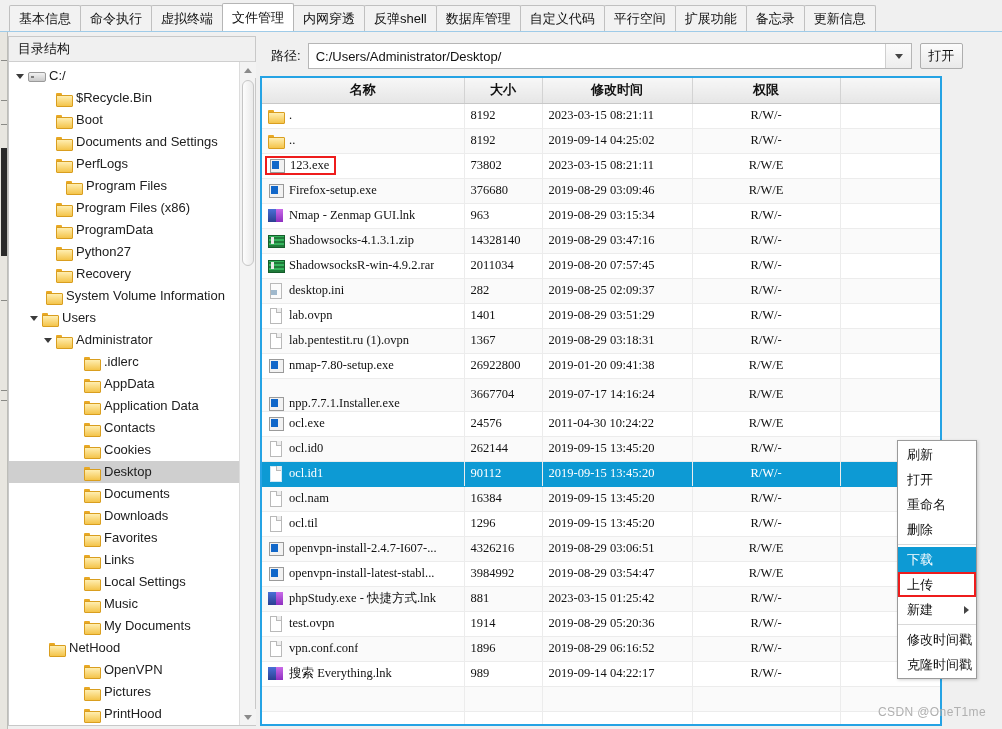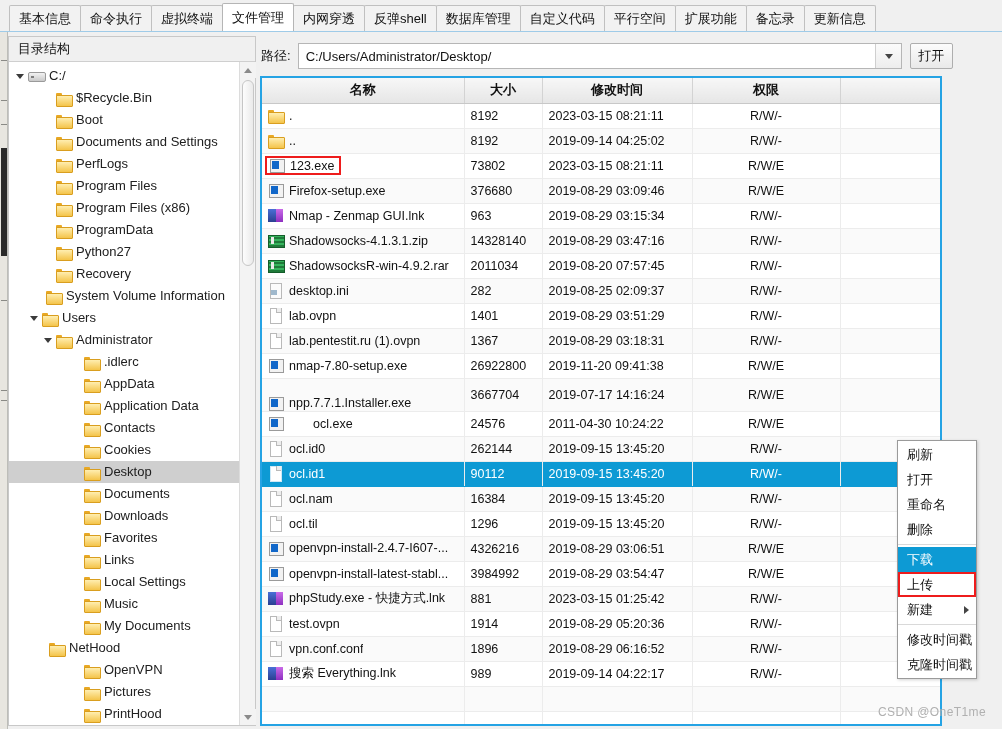--- a/index.html
+++ b/index.html
@@ -158,21 +158,21 @@
     position: absolute; left: 250px; top: 4px;
     width: 744px; height: 690px;
   }
 
   
   .path-row {
     position: absolute; left: 0; top: 6px;
     width: 744px; height: 28px;
     display: flex; align-items: center;
   }
-  .path-label { font-size: 13px; color: #111; margin-right: 7px; margin-left: 3px; }
+  .path-label { font-size: 13px; color: #111; margin-right: 7px; margin-left: 13px; }
   .path-combo {
     position: relative;
     width: 604px; height: 26px;
     background: #fff;
     border: 1px solid #b6b6b6;
     display: flex; align-items: center;
   }
   .path-value {
     flex: 1; padding-left: 7px;
     font-size: 13px; color: #111;
@@ -198,20 +198,21 @@
     font-size: 13px; color: #111;
   }
 
   
   .filebox {
     position: absolute; left: 2px; top: 40px;
     width: 682px; height: 650px;
     border: 2px solid #25a3e4;
     background: #fff;
     overflow: hidden;
+    font-family: Liberation Serif, serif;
   }
   table.ftab { width: 738px; border-collapse: collapse; table-layout: fixed; }
   table.ftab th {
     height: 25px;
     background: linear-gradient(#f7f7f7,#e6e6e6);
     border-right: 1px solid #d3d3d3;
     border-bottom: 1px solid #c8c8c8;
     font-size: 13px; font-weight: bold; color: #111;
     text-align: center;
   }
@@ -392,21 +393,21 @@
             <div class="tnode" style="padding-left: 34px;">
               <span class="caret"></span>
               <span class="ico ic-folder"></span>
               <span>Documents and Settings</span>
             </div>
             <div class="tnode" style="padding-left: 34px;">
               <span class="caret"></span>
               <span class="ico ic-folder"></span>
               <span>PerfLogs</span>
             </div>
-            <div class="tnode" style="padding-left: 34px;">
+            <div class="tnode" style="padding-left: 44px;">
               <span class="caret"></span>
               <span class="ico ic-folder"></span>
               <span>Program Files</span>
             </div>
             <div class="tnode" style="padding-left: 34px;">
               <span class="caret"></span>
               <span class="ico ic-folder"></span>
               <span>Program Files (x86)</span>
             </div>
             <div class="tnode" style="padding-left: 34px;">
@@ -706,42 +707,42 @@
               <tr class="">
                 <td class="c-name">
                   <div class="nm">
                     <div class="" style="display: flex; align-items: center;">
                       <span class="ic ic-exe"></span>
                       <span class="lbl">nmap-7.80-setup.exe</span>
                     </div>
                   </div>
                 </td>
                 <td class="c-size">26922800</td>
-                <td class="c-time">2019-11-20 09:41:38</td>
+                <td class="c-time">2019-01-20 09:41:38</td>
                 <td class="c-perm">R/W/E</td>
                 <td></td>
               </tr>
               <tr class="alt">
                 <td class="c-name">
                   <div class="nm">
                     <div class="" style="display: flex; align-items: center; margin-top: 17px;">
                       <span class="ic ic-exe"></span>
                       <span class="lbl">npp.7.7.1.Installer.exe</span>
                     </div>
                   </div>
                 </td>
                 <td class="c-size">3667704</td>
                 <td class="c-time">2019-07-17 14:16:24</td>
                 <td class="c-perm">R/W/E</td>
                 <td></td>
               </tr>
               <tr class="">
                 <td class="c-name">
                   <div class="nm">
-                    <div class="" style="display: flex; align-items: center; gap: 24px;">
+                    <div class="" style="display: flex; align-items: center;">
                       <span class="ic ic-exe"></span>
                       <span class="lbl">ocl.exe</span>
                     </div>
                   </div>
                 </td>
                 <td class="c-size">24576</td>
                 <td class="c-time">2011-04-30 10:24:22</td>
                 <td class="c-perm">R/W/E</td>
                 <td></td>
               </tr>

